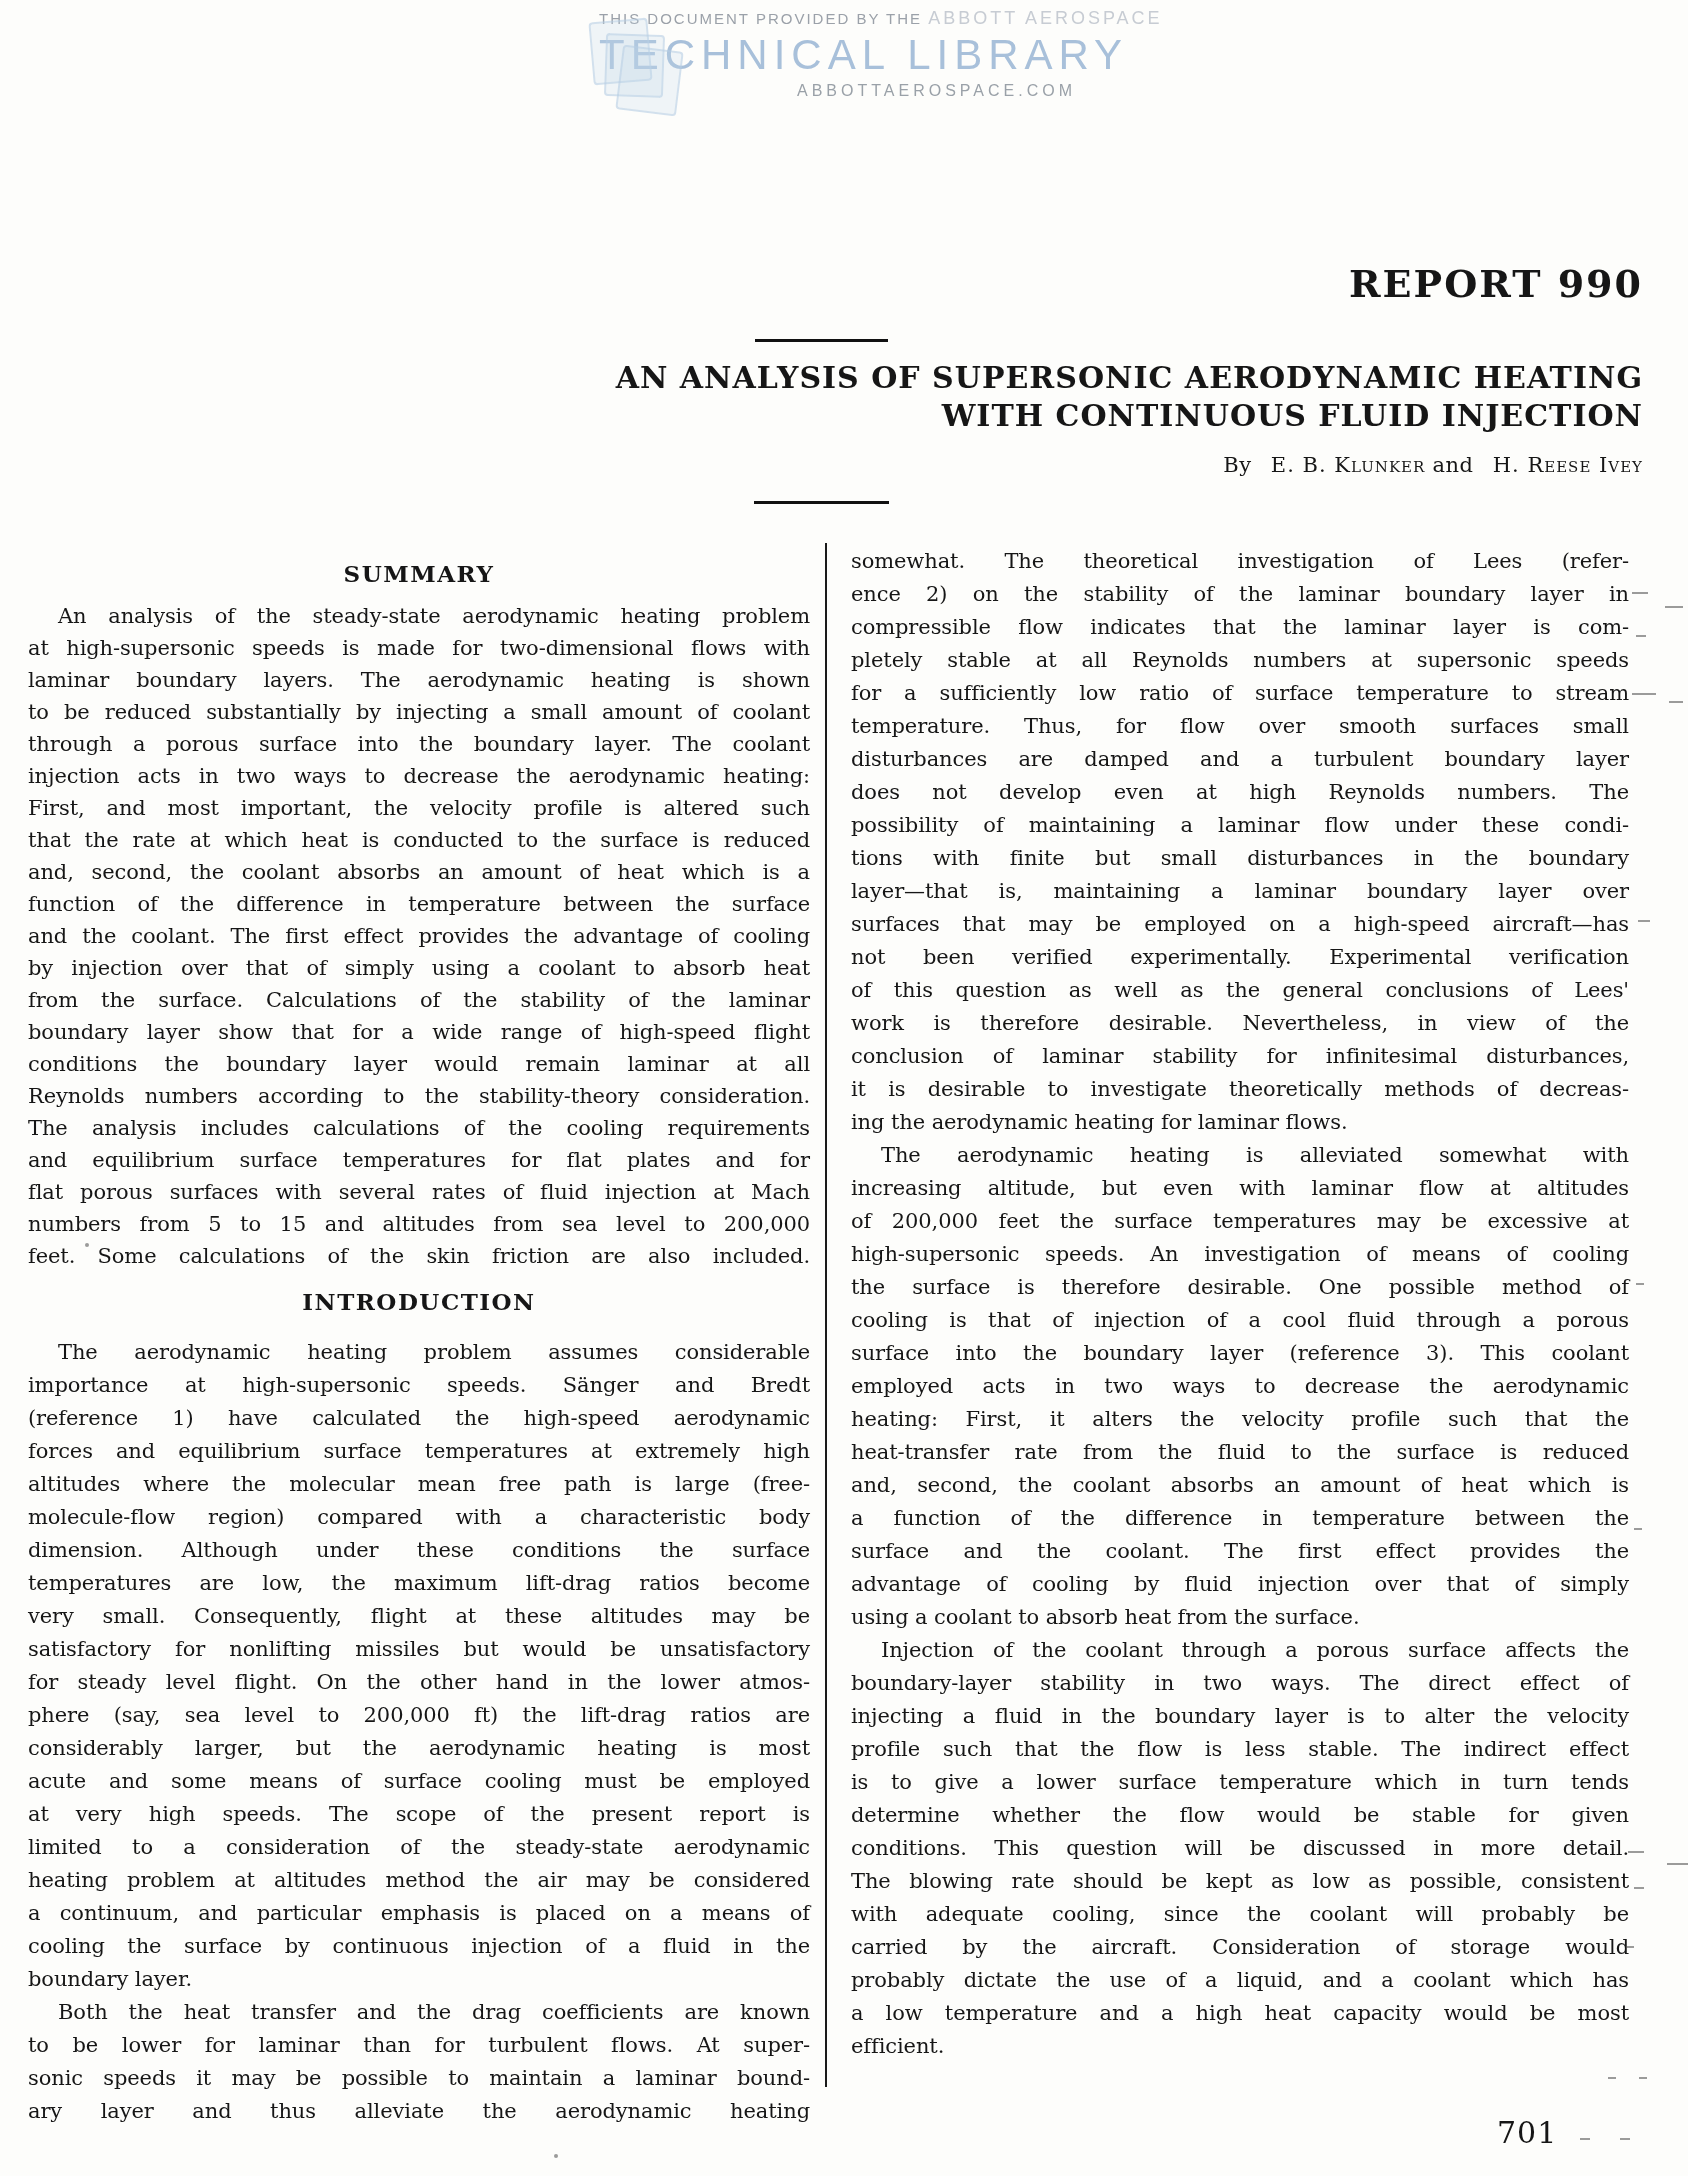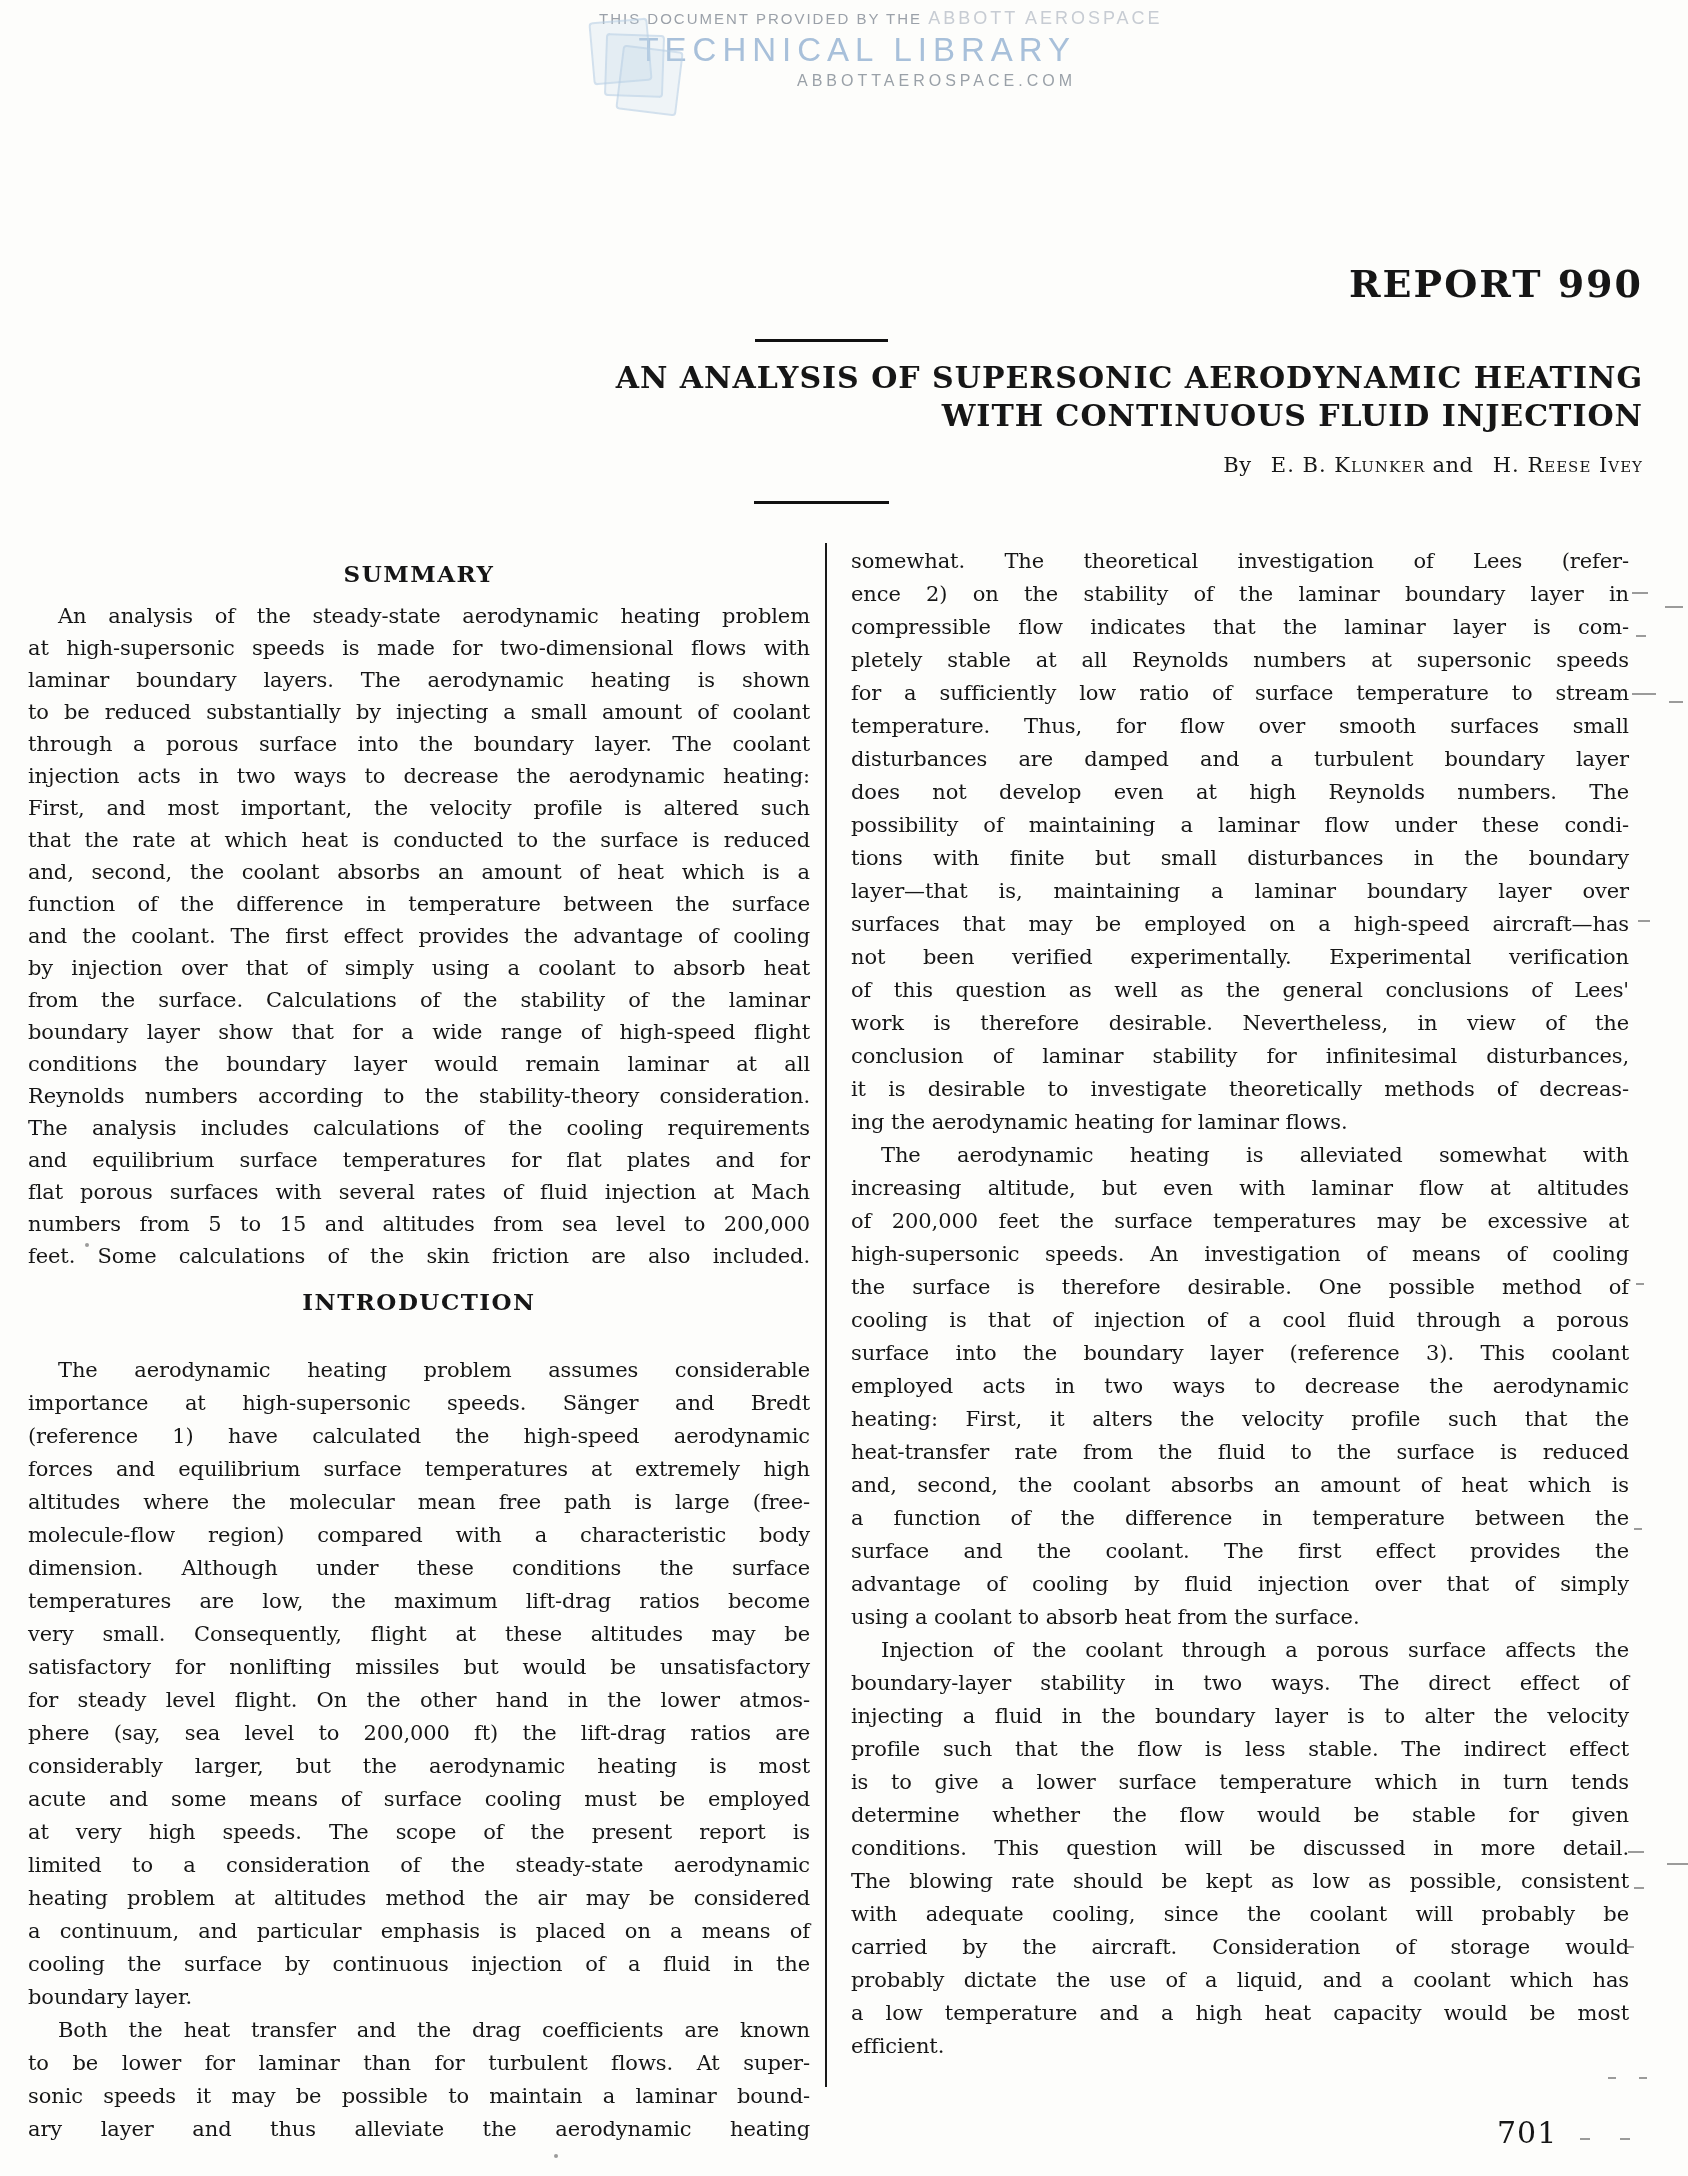--- a/index.html
+++ b/index.html
@@ -16,21 +16,21 @@
   
   .watermark{
     position:absolute;left:599px;top:8px;width:477px;
     text-align:right;
     font-family:"Liberation Sans", sans-serif;
     line-height:1.15;
     user-select:none;
   }
   .wm-l1{font-size:15px;letter-spacing:2px;color:#9ba1a9;white-space:nowrap;}
   .wm-l1 .wm-brand{font-size:18px;letter-spacing:3px;color:#c7ccd3;}
-  .wm-l2{font-size:33px;letter-spacing:6px;color:#a8c0da;margin-top:2px;white-space:nowrap;}
+  .wm-l2{font-size:42px;letter-spacing:6px;color:#a8c0da;margin-top:2px;white-space:nowrap;}
   .wm-l3{font-size:16px;letter-spacing:4px;color:#9aa1a8;margin-top:3px;}
   .wm-logo{position:absolute;left:-10px;top:8px;width:109px;height:104px;}
   .wm-logo i{position:absolute;display:block;border-radius:4px;
     background:rgba(190,212,232,.22);border:2px solid rgba(182,206,228,.5);}
   .wm-logo .p1{left:2px;top:4px;width:55px;height:59px;transform:rotate(-5deg);}
   .wm-logo .p2{left:16px;top:18px;width:55px;height:59px;transform:rotate(2deg);}
   .wm-logo .p3{left:30px;top:32px;width:57px;height:61px;transform:rotate(7deg);}
 
   
   .report-no,.title,.byline{position:absolute;left:0;width:1643px;text-align:right;}
@@ -45,21 +45,21 @@
   .rule2{left:754px;top:501px;width:135px;}
 
   
   .divider{position:absolute;left:825px;top:543px;width:2px;height:1544px;background:#1a1a1a;}
   .col{position:absolute;}
   .col.left{left:28px;top:560px;width:782px;}
   .col.right{left:851px;top:545px;width:778px;}
   .col-heading{font-size:23px;font-weight:bold;text-align:center;letter-spacing:1.5px;line-height:28px;}
   .para{margin:0;}
   .para.summary{margin-top:12px;}
-  .intro-h{margin-top:16px;margin-bottom:38px;}
+  .intro-h{margin-top:16px;margin-bottom:20px;}
   .line{
     font-size:21px;line-height:33px;
     text-align:justify;text-align-last:justify;
     letter-spacing:-0.1px;
     white-space:normal;
   }
   .summary .line{line-height:32px;}
   .line.indent{text-indent:30px;}
   .line.no-stretch{text-align-last:left;}
 

